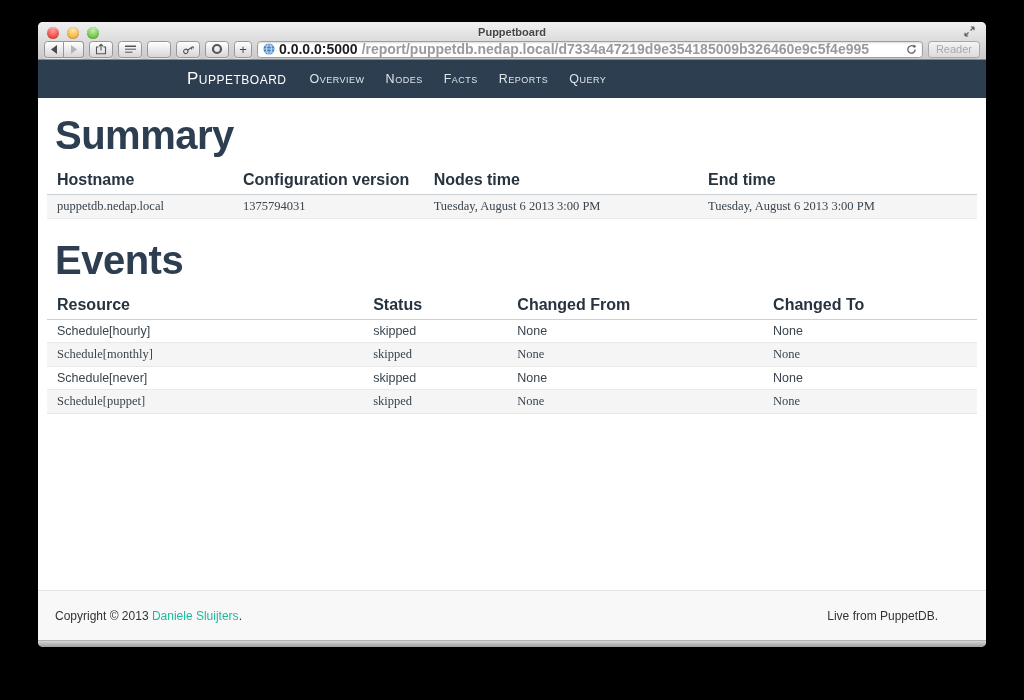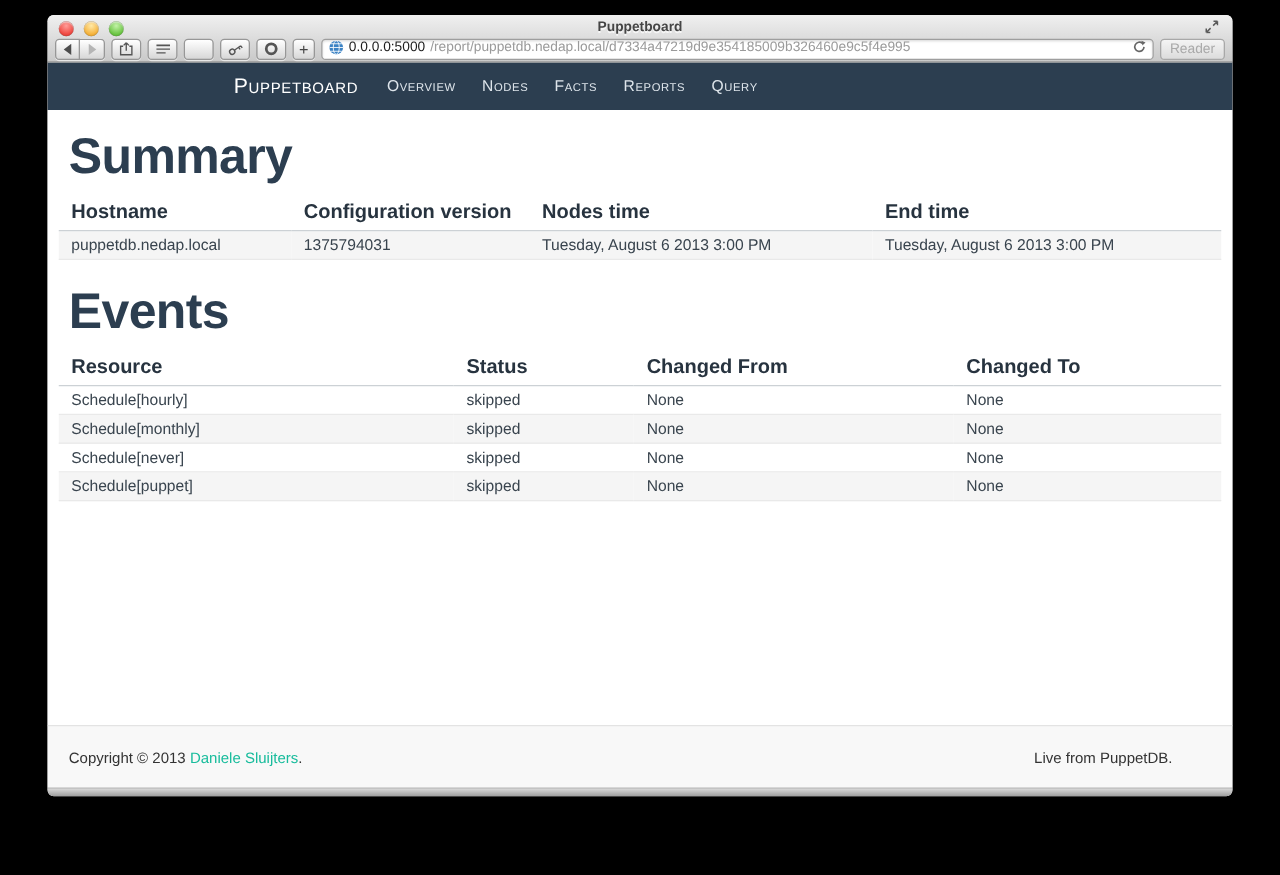--- a/index.html
+++ b/index.html
@@ -1,19 +1,19 @@
 <!DOCTYPE html>
 <html><head>
 <meta charset="utf-8">
 <style>
   * { box-sizing: border-box; margin: 0; padding: 0; }
   html,body { width:1024px; height:700px; background:#000; font-family:"Liberation Sans","DejaVu Sans",sans-serif; }
 
   .window {
-    position:absolute; left:38px; top:12px; width:948px; height:625px;
+    position:absolute; left:38px; top:22px; width:948px; height:625px;
     border-radius:5px; overflow:hidden; background:#fff;
     box-shadow:0 18px 45px rgba(0,0,0,.65);
     display:flex; flex-direction:column;
   }
 
   
   .chrome {
     flex:none; height:38px; position:relative;
     background:linear-gradient(#f0f0f0,#c9c9c9);
     border-bottom:1px solid #8a8a8a;
@@ -37,22 +37,22 @@
   }
   .seg { display:flex; }
   .seg .tb-btn:first-child { border-radius:3.5px 0 0 3.5px; min-width:20px; }
   .seg .tb-btn:last-child  { border-radius:0 3.5px 3.5px 0; border-left:none; min-width:20px; }
   .plus-btn { min-width:18px; font-size:13px; color:#444; }
 
   .url-field {
     flex:1; height:17px; min-width:0;
     border:1px solid #9e9e9e; border-radius:3.5px; background:#fff;
     box-shadow:inset 0 1px 2px rgba(0,0,0,.15);
-    display:flex; align-items:flex-start; gap:4px; padding:0 5px;
-    font-size:11px; white-space:nowrap;
+    display:flex; align-items:center; gap:4px; padding:0 5px;
+    font-size:14px; white-space:nowrap;font-weight:bold;
   }
   .url-host { color:#1c1c1c; flex:none; }
   .url-path { color:#9a9a9a; flex:1; overflow:hidden; }
   .reader-btn {
     height:17px; padding:0 7px; flex:none;
     border:1px solid #a8a8a8; border-radius:3.5px;
     background:linear-gradient(#f4f4f4,#dcdcdc);
     color:#a9a9a9; font-size:11px; display:flex; align-items:center; cursor:pointer;
   }
 
@@ -77,21 +77,21 @@
     letter-spacing:-0.5px; margin:15px 0 8px 8px;
   }
   h1.events-h { margin-top:19px; }
 
   table.data { width:100%; border-collapse:collapse; font-size:12.5px; color:#39444e; table-layout:fixed; }
   table.data th {
     text-align:left; font-weight:bold; color:#27333f; font-size:16px;
     padding:5px 10px; border-bottom:1px solid #ccd1d5;
   }
   table.data td { padding:4px 10px; border-bottom:1px solid #e9e9e9; }
-  tr.striped td { background:#f5f5f5; }
+  tr.striped td { background:#f5f5f5;font-family:Liberation Serif, serif; }
 
   
   .footer {
     flex:none; height:50px; background:#f8f8f8; border-top:1px solid #e3e3e3;
     display:flex; align-items:center; justify-content:space-between;
     padding:0 48px 0 17px; font-size:12px; color:#333;
   }
   .footer a { color:#18bc9c; text-decoration:none; cursor:pointer; }
   .bottom-strip { flex:none; height:7px; border-top:1px solid #b3b3b3; background:linear-gradient(#d8d8d8,#9e9e9e); }
 </style>

